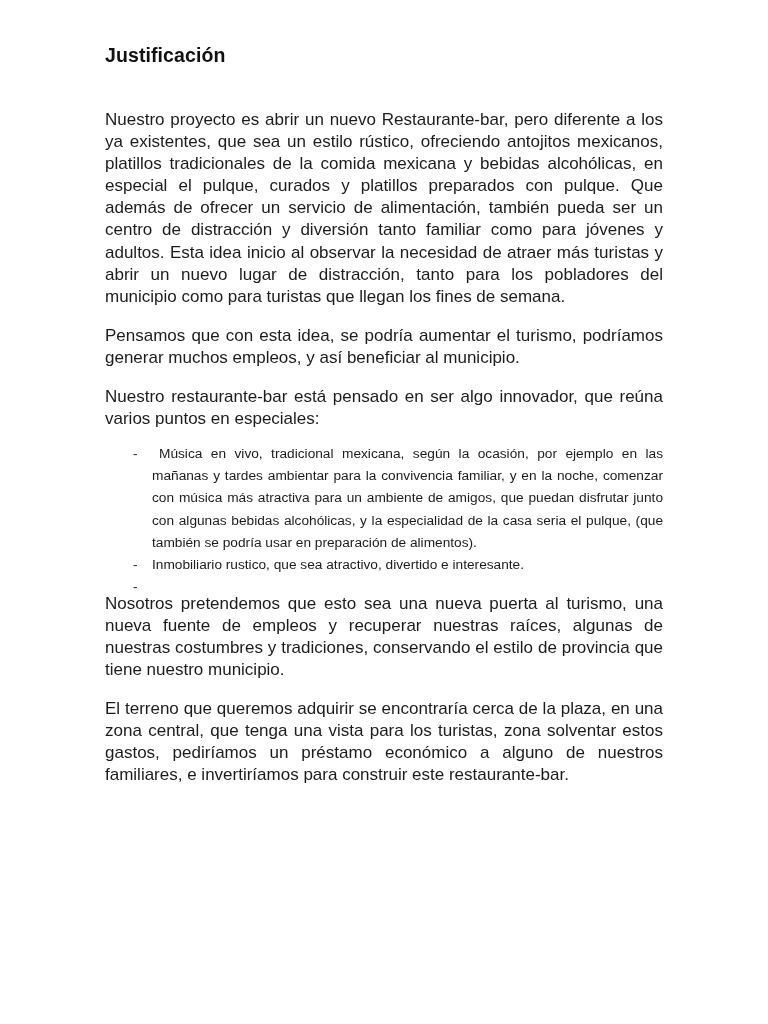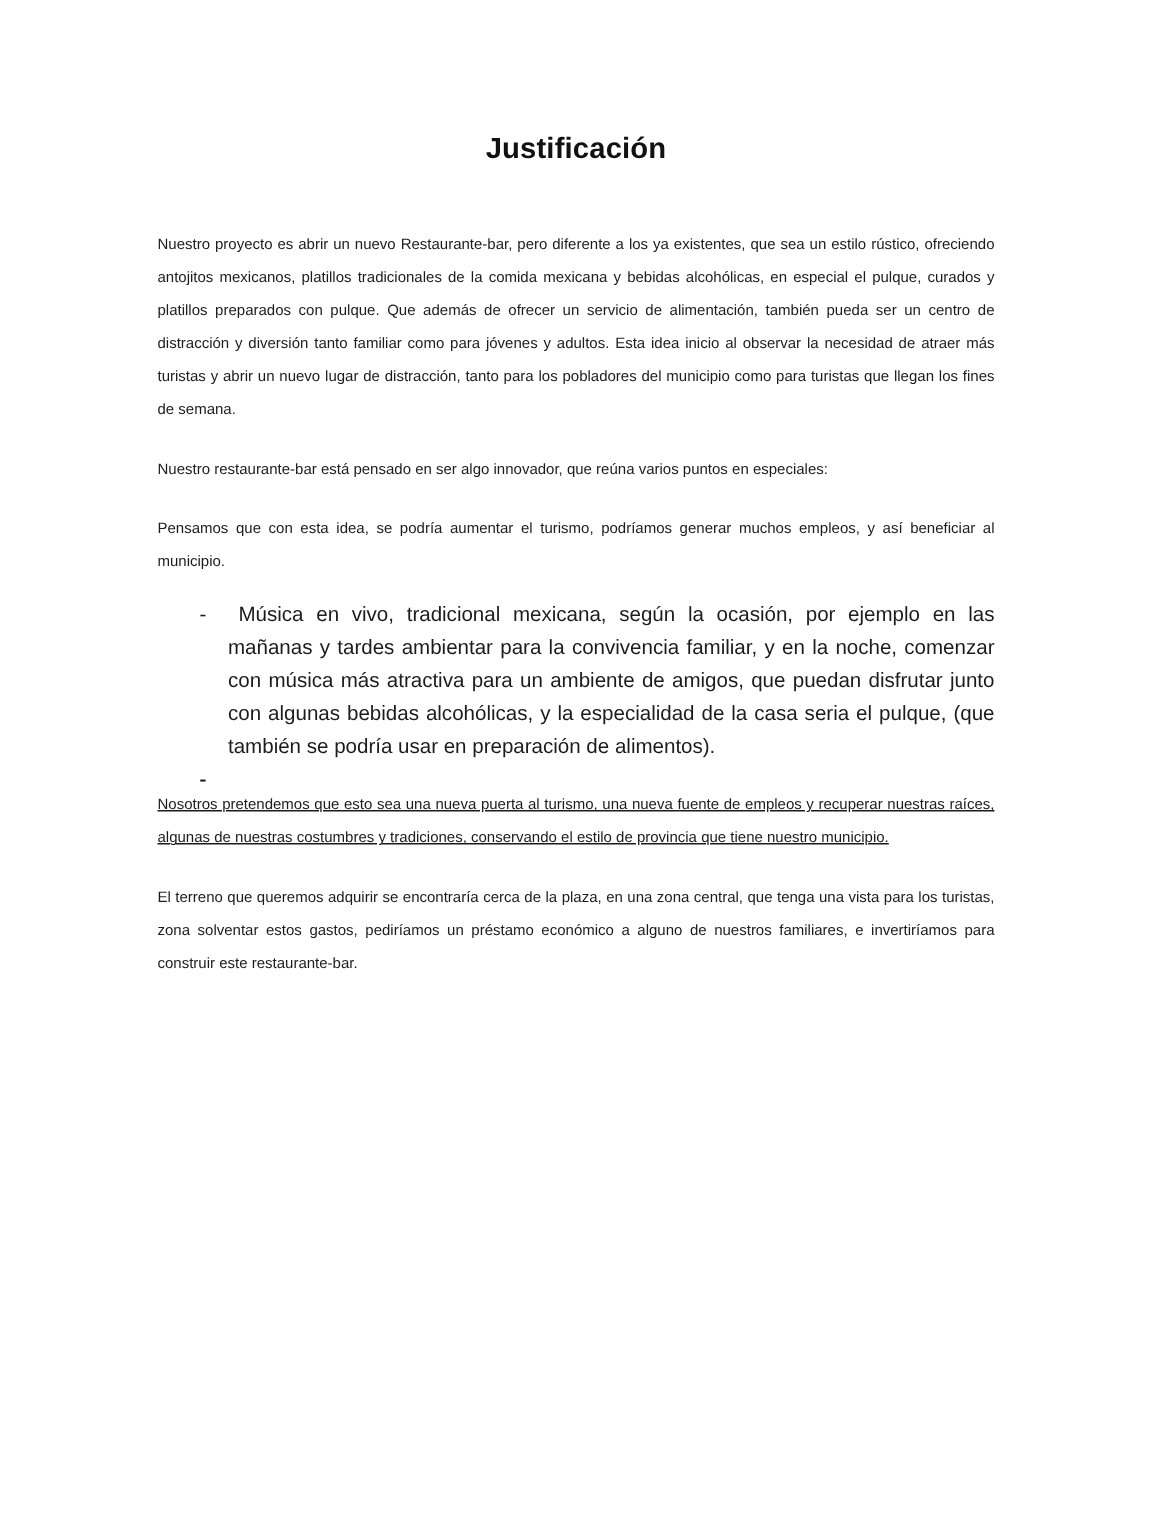--- a/index.html
+++ b/index.html
@@ -22,31 +22,31 @@
 
   .content {
     position: absolute;
     left: 105px;
     top: 0;
     width: 558px;
   }
 
   .doc-title {
     margin: 0;
-    padding-top: 88px;
+    padding-top: 44px;
     font-size: 19.5px;
     font-weight: bold;
-    text-align: center;
+    text-align: left;
     letter-spacing: 0.1px;
     color: #111111;
   }
 
   .body-text {
     margin: 0;
-    font-size: 10px;
+    font-size: 17px;
     line-height: 22.1px;
     text-align: justify;
     text-justify: inter-word;
     color: #1c1c1c;
   }
 
   .para-first {
     margin-top: 42px;
   }
 
@@ -80,44 +80,44 @@
   }
 
   .bullet-item .marker-lead {
     
     display: inline-block;
     width: 7px;
   }
 
   .list-after {
     margin-top: 17px;
-    text-decoration: underline;
   }
 </style>
 </head>
 <body>
 
 <div class="page">
   <div class="content">
 
     <h1 class="doc-title">Justificación</h1>
 
     <p class="body-text para-first">Nuestro proyecto es abrir un nuevo Restaurante-bar, pero diferente a los ya existentes, que sea un estilo rústico, ofreciendo antojitos mexicanos, platillos tradicionales de la comida mexicana y bebidas alcohólicas, en especial el pulque, curados y platillos preparados con pulque. Que además de ofrecer un servicio de alimentación, también pueda ser un centro de distracción y diversión tanto familiar como para jóvenes y adultos. Esta idea inicio al observar la necesidad de atraer más turistas y abrir un nuevo lugar de distracción, tanto para los pobladores del municipio como para turistas que llegan los fines de semana.</p>
 
+    <p class="body-text para-gap">Pensamos que con esta idea, se podría aumentar el turismo, podríamos generar muchos empleos, y así beneficiar al municipio.</p>
+
     <p class="body-text para-gap">Nuestro restaurante-bar está pensado en ser algo innovador, que reúna varios puntos en especiales:</p>
-
-    <p class="body-text para-gap">Pensamos que con esta idea, se podría aumentar el turismo, podríamos generar muchos empleos, y así beneficiar al municipio.</p>
 
     <ul class="bullet-list">
       <li class="bullet-item">
         <span class="marker">-</span>
         <span class="marker-lead"></span><span>Música en vivo, tradicional mexicana, según la ocasión, por ejemplo en las mañanas y tardes ambientar para la convivencia familiar, y en la noche, comenzar con música más atractiva para un ambiente de amigos, que puedan disfrutar junto con algunas bebidas alcohólicas, y la especialidad de la casa seria el pulque, (que también se podría usar en preparación de alimentos).</span>
       </li>
       <li class="bullet-item">
         <span class="marker">-</span>
+        <span>Inmobiliario rustico, que sea atractivo, divertido e interesante.</span>
       </li>
       <li class="bullet-item">
         <span class="marker">-</span>
       </li>
     </ul>
 
     <p class="body-text list-after">Nosotros pretendemos que esto sea una nueva puerta al turismo, una nueva fuente de empleos y recuperar nuestras raíces, algunas de nuestras costumbres y tradiciones, conservando el estilo de provincia que tiene nuestro municipio.</p>
 
     <p class="body-text para-gap">El terreno que queremos adquirir se encontraría cerca de la plaza, en una zona central, que tenga una vista para los turistas, zona solventar estos gastos, pediríamos un préstamo económico a alguno de nuestros familiares, e invertiríamos para construir este restaurante-bar.</p>
 

